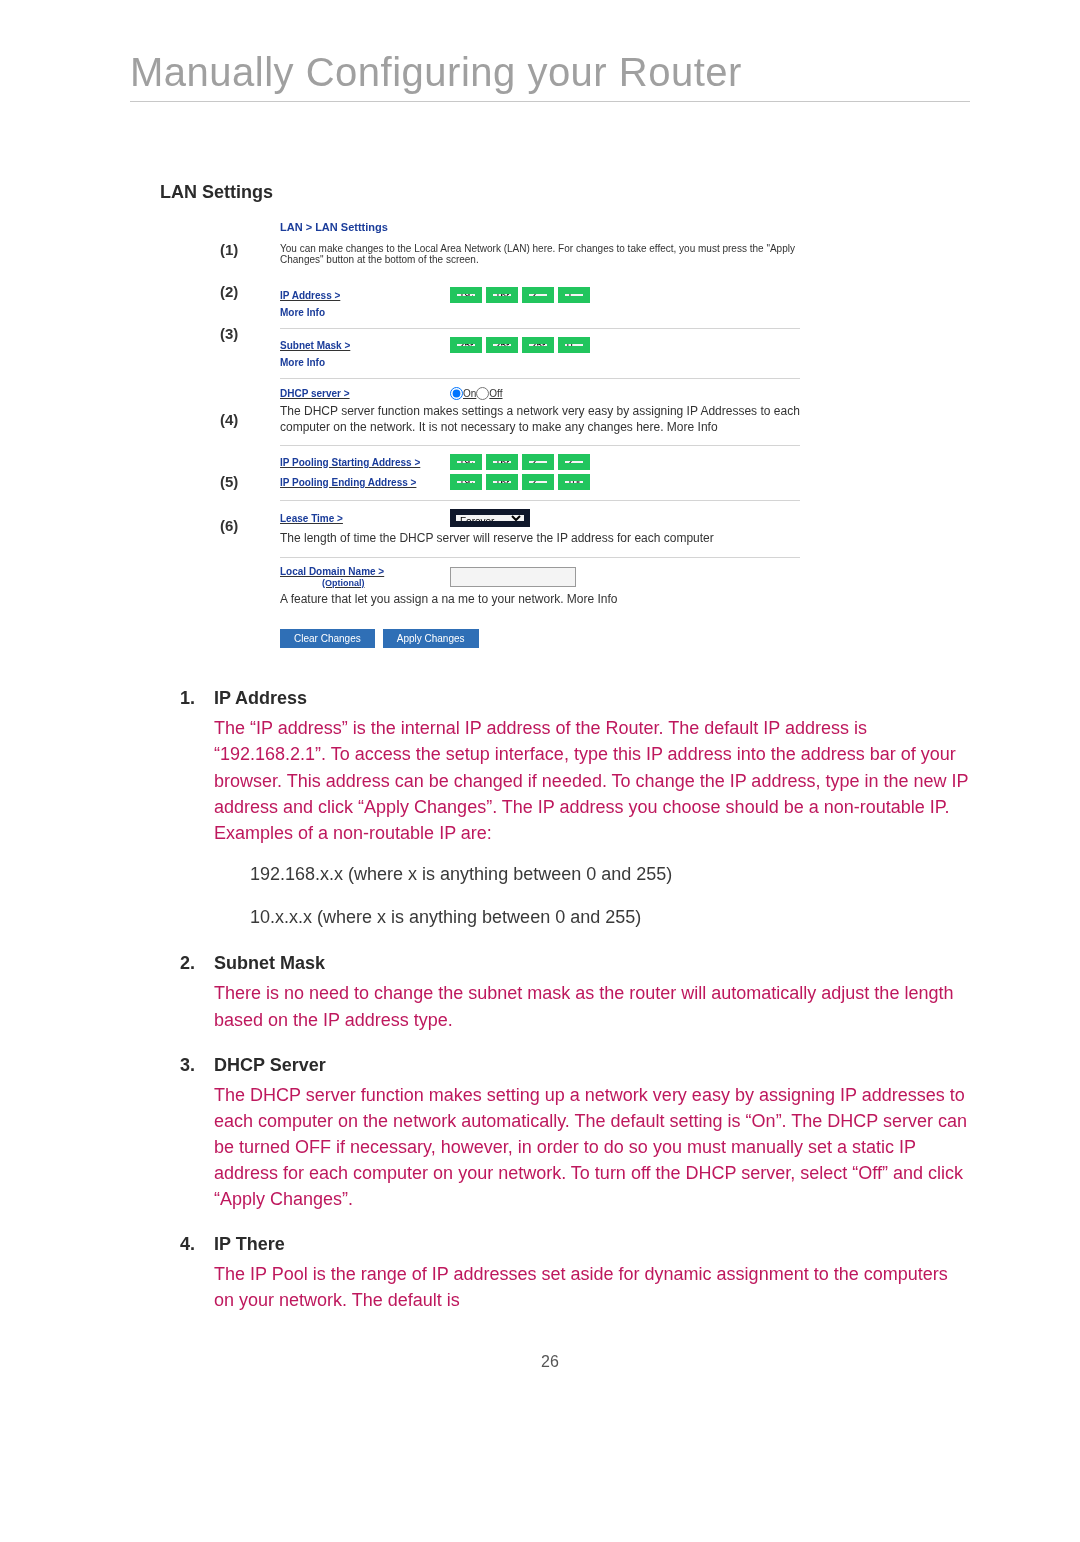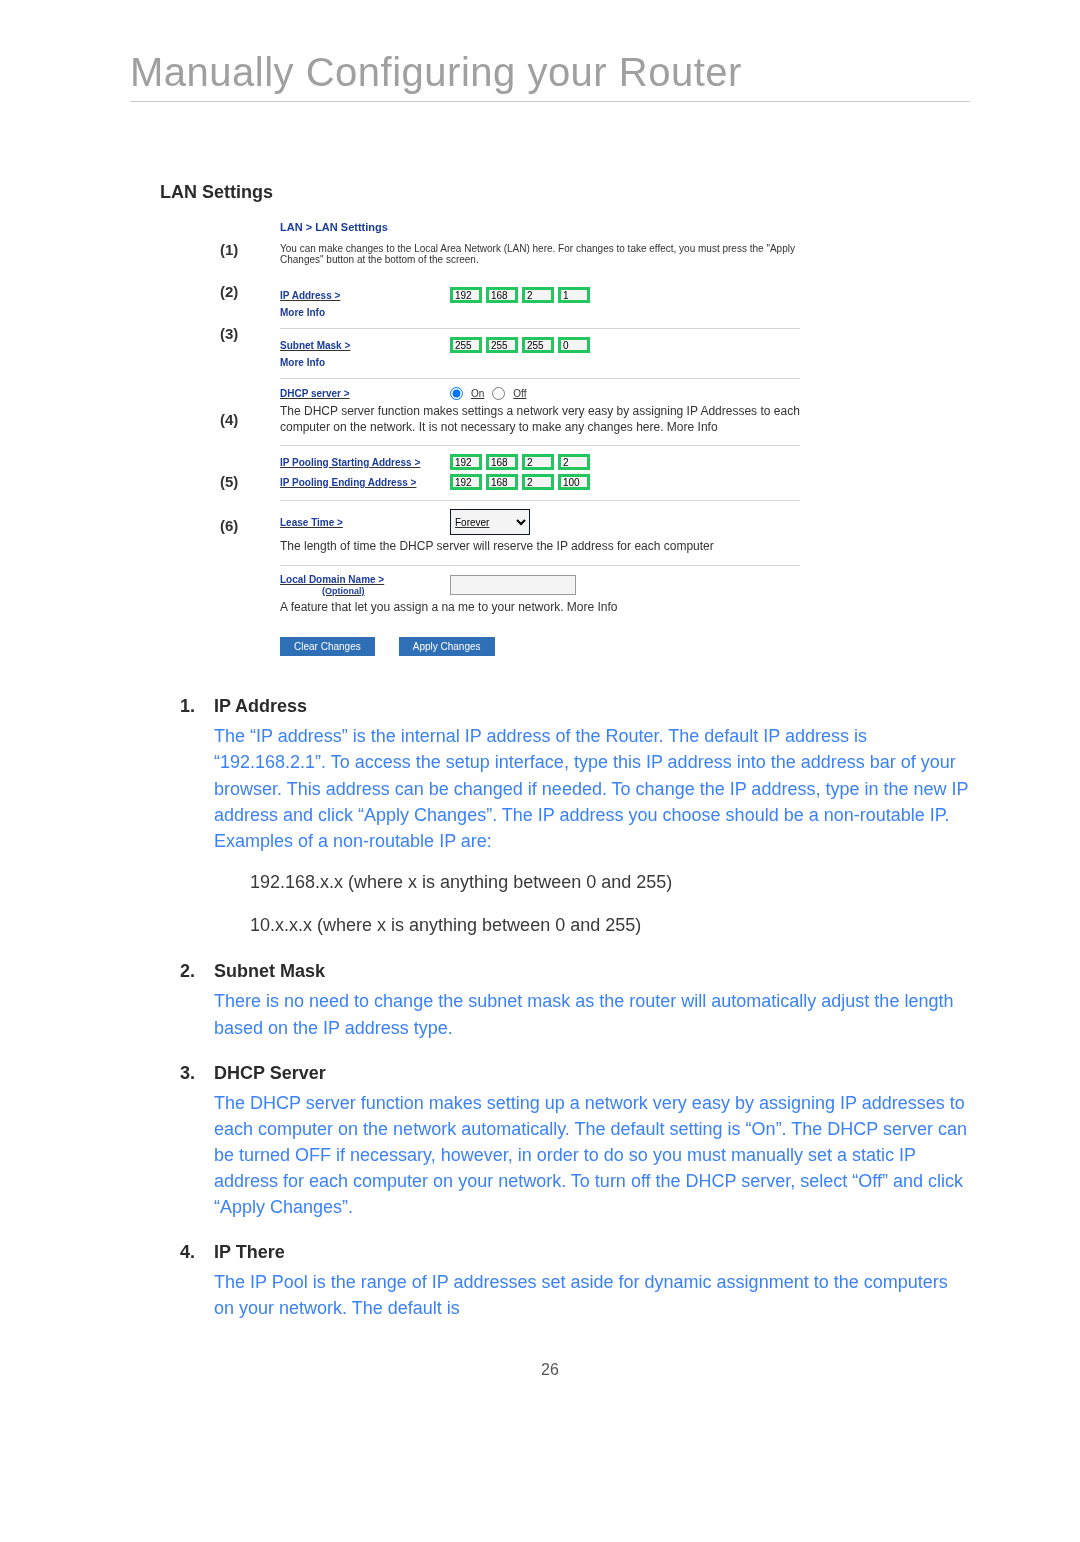--- a/index.html
+++ b/index.html
@@ -11,35 +11,35 @@
   .shot-wrap{display:flex;margin-left:90px;margin-bottom:40px;}
   .callouts{width:60px;position:relative;font-weight:bold;font-size:15px;color:#333;}
   .callouts div{position:absolute;left:0;}
   .shot{border:none;width:520px;font-size:10px;color:#333;}
   .crumb{color:#1a3c9a;font-weight:bold;font-size:11px;margin-bottom:10px;}
   .shot-intro{font-size:10px;margin-bottom:14px;}
   .field-block{border-bottom:1px solid #d4d4d4;padding:8px 0 10px 0;}
   .field-row{display:flex;align-items:center;text-decoration:underline;}
   .field-label{width:170px;color:#1a3c9a;font-weight:bold;font-size:10px;}
   .more{color:#1a3c9a;font-weight:bold;font-size:10px;margin-top:4px;}
-  .octet{width:32px;height:16px;font-size:10px;border:3px solid #22c55e;background:#f4f4f4;padding:0 2px;margin-right:4px;box-sizing:border-box;}
-  .radio-row{display:flex;align-items:center;gap:8px;font-size:10px;}
+  .octet{width:32px;height:16px;font-size:10px;border:7px solid #22c55e;background:#f4f4f4;padding:0 2px;margin-right:4px;box-sizing:border-box;}
+  .radio-row{display:flex;align-items:center;gap:0;font-size:10px;}
   .radio-row input{margin:0;}
   .desc{font-size:12px;margin-top:4px;line-height:1.3;}
-  .sel{width:80px;height:26px;font-size:10px;border:1px solid #0f172a;background:#f4f4f4;}
+  .sel{width:80px;height:18px;font-size:10px;border:6px solid #0f172a;background:#f4f4f4;}
   .txt{width:120px;height:16px;font-size:10px;border:1px solid #9a9a9a;background:#f4f4f4;}
   .opt{color:#1a3c9a;font-size:9px;padding-left:42px;}
-  .btns{display:flex;gap:24px;margin-top:12px;}
+  .btns{display:flex;gap:8px;margin-top:12px;}
   .btn{background:#2f6fb6;color:#fff;font-size:10px;padding:4px 14px;border:none;}
   
   ol.body{counter-reset:item;list-style:none;padding:0;margin:30px 0 0 50px;}
   ol.body > li{margin-bottom:22px;}
   ol.body .num{display:inline-block;width:34px;font-weight:bold;color:#2b2b2b;font-size:18px;vertical-align:top;}
   ol.body .ih{font-weight:bold;color:#2b2b2b;font-size:18px;}
-  ol.body .p{margin:6px 0 0 34px;font-size:18px;line-height:1.45;color:#3b82f6;}
+  ol.body .p{margin:6px 0 0 34px;font-size:18px;line-height:1.45;color:#be185d;}
   .sub{margin:14px 0 0 70px;font-size:18px;line-height:1.6;color:#3a3a3a;}
   .pgnum{text-align:center;font-size:16px;color:#555;margin-top:40px;}
 </style>
 </head>
 <body>
 
 <div class="page">
   <div class="h1">Manually Configuring your Router</div>
   <hr class="rule">
 

